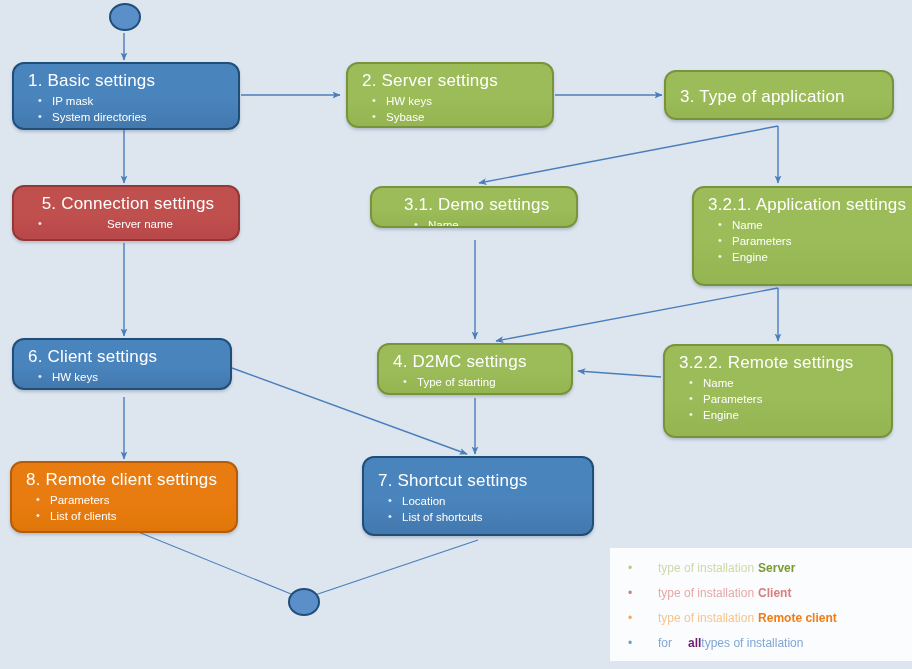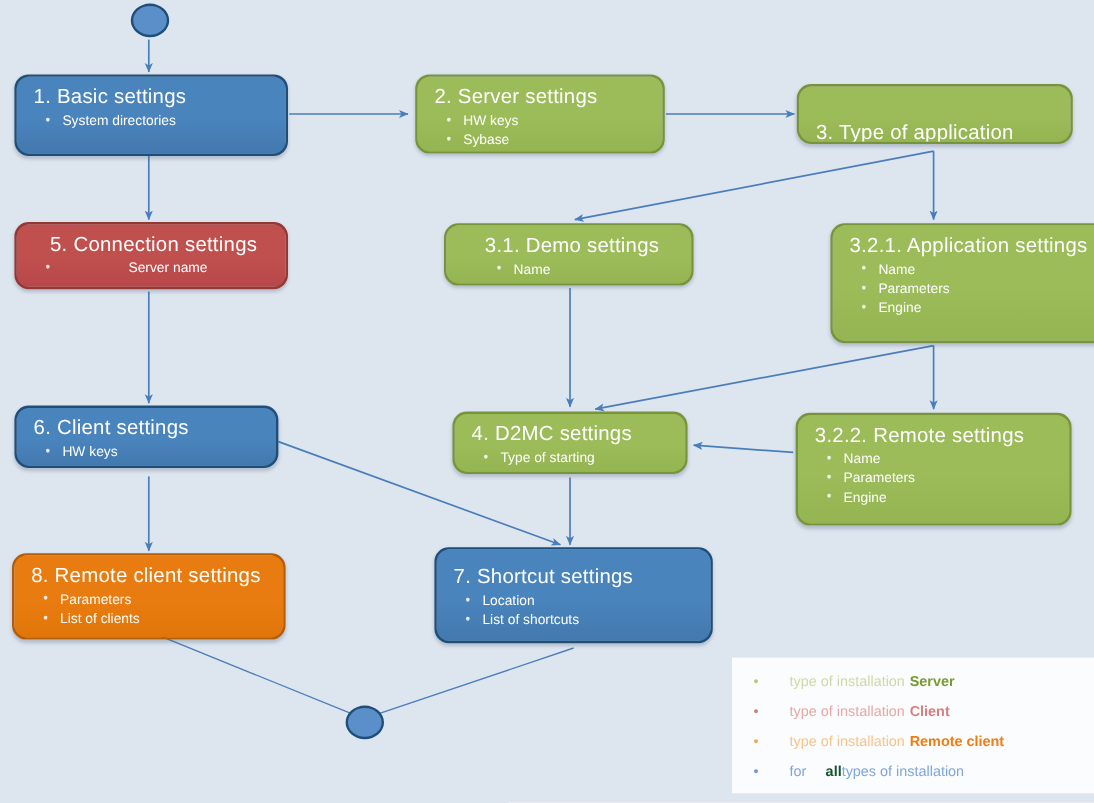--- a/index.html
+++ b/index.html
@@ -167,44 +167,45 @@
       <path d="M478,540 L312,596"></path>
     </g>
   </svg>
 
   <div class="terminator" style="left:109px; top:3px; width:32px; height:28px;"></div>
   <div class="terminator" style="left:288px; top:588px; width:32px; height:28px;"></div>
 
   <div class="node n-blue" style="left:12px; top:62px; width:228px; height:68px;">
     <div class="title">1. Basic  settings</div>
     <ul>
+      <li>IP mask</li>
       <li>System directories</li>
     </ul>
   </div>
 
   <div class="node n-green" style="left:346px; top:62px; width:208px; height:66px;">
     <div class="title">2. Server settings</div>
     <ul>
       <li>HW keys</li>
       <li>Sybase</li>
     </ul>
   </div>
 
-  <div class="node n-green" style="left:664px; top:70px; width:230px; height:50px; padding-top:28px;">
+  <div class="node n-green" style="left:664px; top:70px; width:230px; height:50px; padding-top:14px;">
     <div class="title">3. Type of application</div>
   </div>
 
   <div class="node n-red" style="left:12px; top:185px; width:228px; height:56px;text-align:center;">
     <div class="title">5. Connection  settings</div>
     <ul>
       <li>Server name</li>
     </ul>
   </div>
 
-  <div class="node n-green" style="left:370px; top:186px; width:208px; height:52px;padding-left:32px;">
+  <div class="node n-green" style="left:370px; top:186px; width:208px; height:42px;padding-left:32px;">
     <div class="title">3.1. Demo settings</div>
     <ul>
       <li>Name</li>
     </ul>
   </div>
 
   <div class="node n-green" style="left:660px; top:186px; width:234px; height:100px;margin-left:32px;">
     <div class="title">3.2.1. Application  settings</div>
     <ul>
       <li>Name</li>
@@ -264,18 +265,18 @@
       <span class="lbl strong" style="color:#d97e7e;">Client</span>
     </div>
     <div class="row">
       <span class="dot" style="color:#f0a95a;">•</span>
       <span class="lbl lead" style="color:#f6c48b;">type of installation</span>
       <span class="lbl strong" style="color:#ef7d12;">Remote client</span>
     </div>
     <div class="row">
       <span class="dot" style="color:#6f9ad2;">•</span>
       <span class="lbl" style="color:#7fa6d6;">for </span>
-      <span class="lbl" style="color:#14532d; font-weight:bold;padding-left:16px;">all</span>
+      <span class="lbl" style="color:#701a75; font-weight:bold;padding-left:16px;">all</span>
       <span class="lbl" style="color:#7fa6d6;"> types of installation</span>
     </div>
   </div>
 
 </div>
 
 </body></html>

